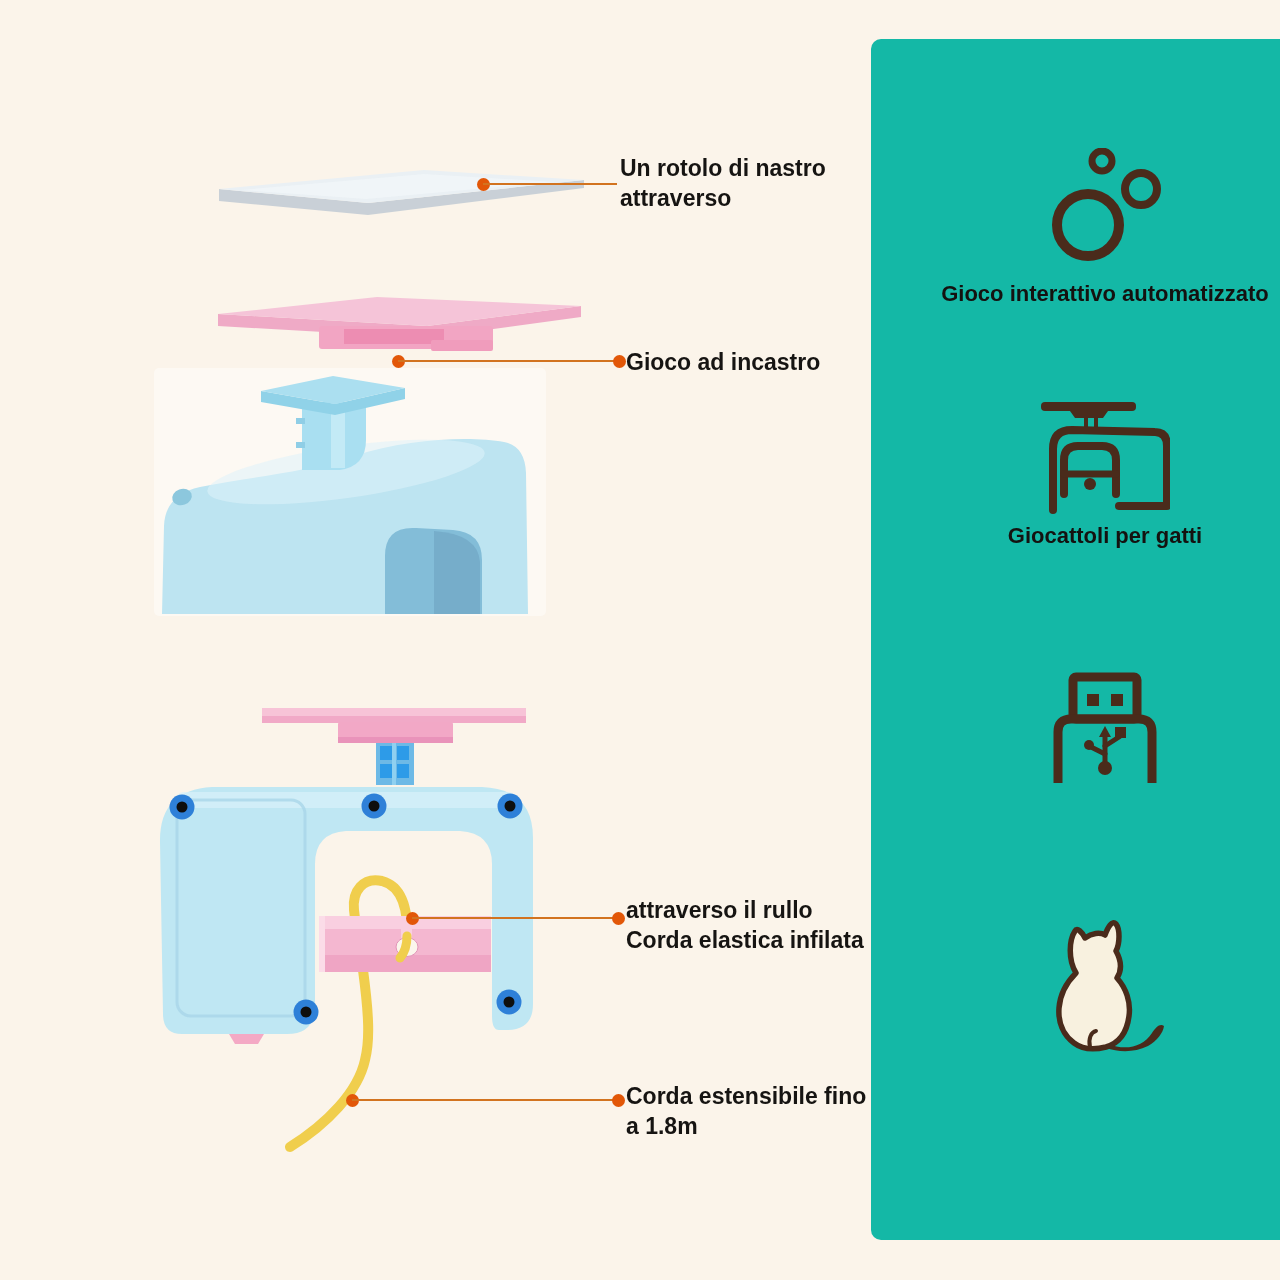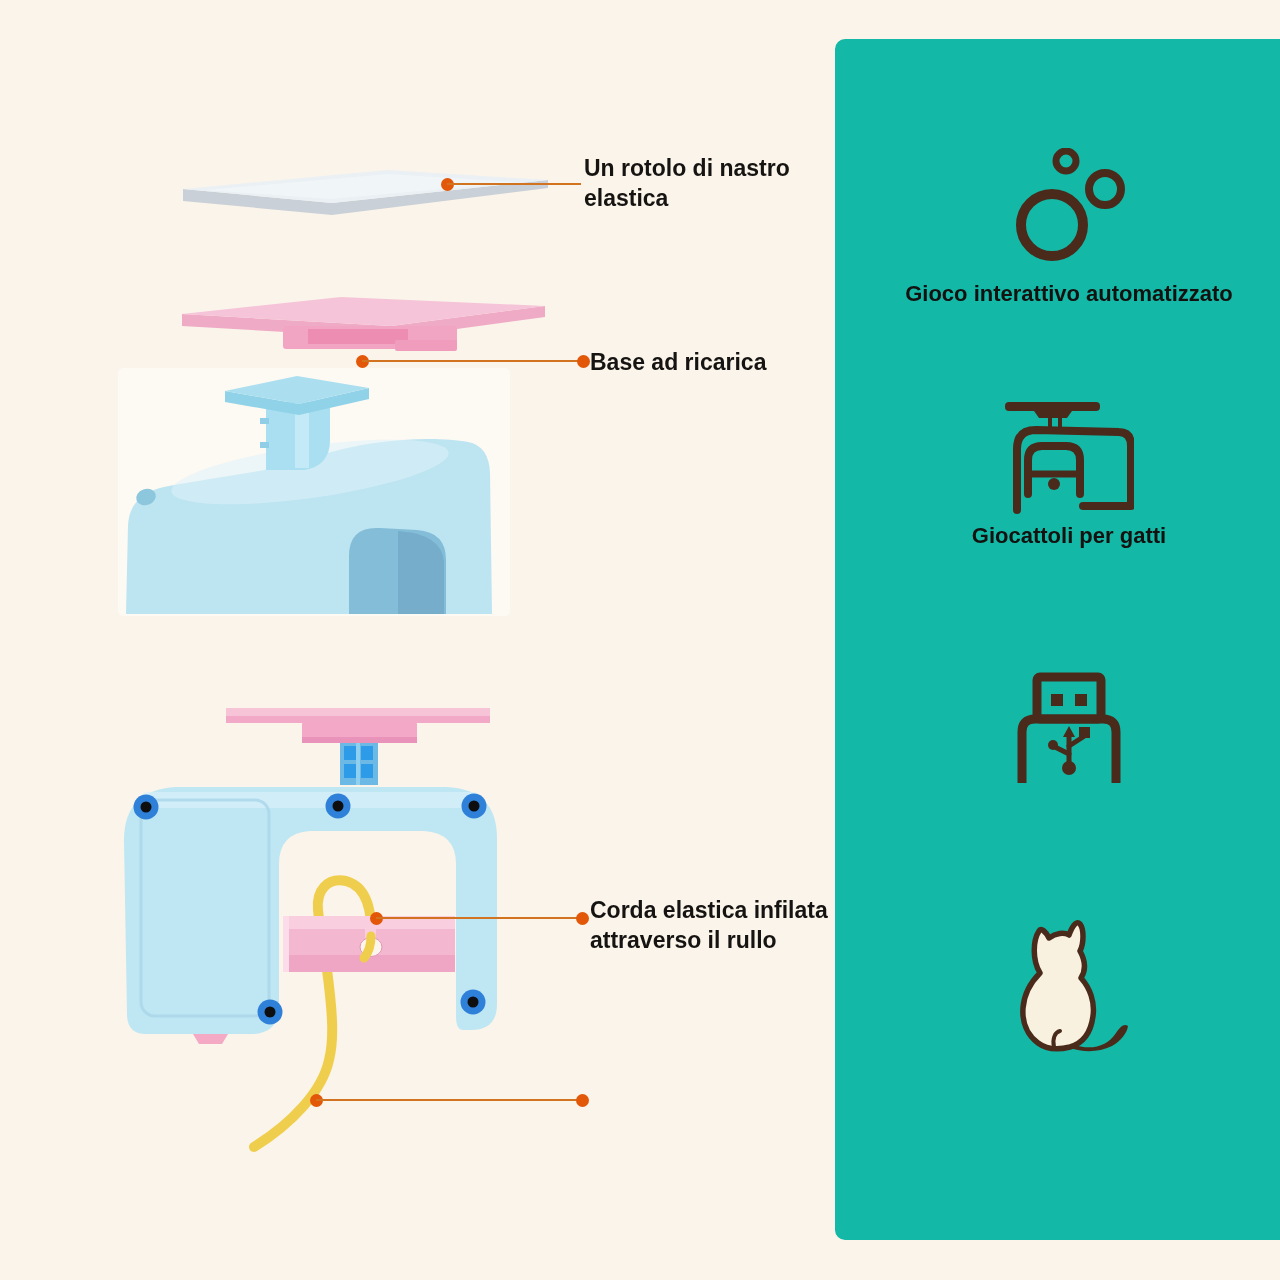--- a/index.html
+++ b/index.html
@@ -1,21 +1,21 @@
 <!DOCTYPE html>
 <html><head>
 <meta charset="utf-8">
 <style>
   html,body{margin:0;padding:0;}
   body{
     width:1280px;height:1280px;position:relative;overflow:hidden;
     background:#FBF4EA;
     font-family:"Liberation Sans",sans-serif;
   }
-  .stage{position:absolute;inset:0;}
+  .stage{position:absolute;inset:0;margin-left:36px;}
   .diagram{position:absolute;left:0;top:0;}
   .ann{position:absolute;color:#161412;font-size:23px;font-weight:700;line-height:30px;}
   .ann span{display:block;white-space:nowrap;}
   .leader{position:absolute;height:2px;background:#D2731F;}
   .dot{position:absolute;width:13px;height:13px;border-radius:50%;background:#E25708;}
   .panel{
     position:absolute;left:835px;top:39px;width:468px;height:1201px;
     background:#14b8a6;border-radius:10px;
   }
   .f-icon{position:absolute;left:50%;transform:translateX(-50%);}
@@ -120,41 +120,45 @@
         <ellipse cx="371" cy="947" rx="11" ry="9.5" fill="#FBF5EC" stroke="#E194B8" stroke-width="1"></ellipse>
         <path d="M 371,936 C 371,946 369,952 364,958" fill="none" stroke="#F0CE4D" stroke-width="9" stroke-linecap="round"></path>
       </g>
     </g>
   </svg>
 
   <div class="dot" style="left:441px;top:178px"></div>
   <div class="leader" style="left:447px;top:183px;width:134px"></div>
   <div class="ann" style="left:584px;top:153px">
     <span>Un rotolo di nastro</span>
-    <span>elastica</span>
+    <span>attraverso</span>
   </div>
 
   <div class="dot" style="left:356px;top:355px"></div>
   <div class="leader" style="left:362px;top:360px;width:221px"></div>
   <div class="dot" style="left:577px;top:355px"></div>
   <div class="ann" style="left:590px;top:347px">
-    <span>Base ad ricarica</span>
+    <span>Gioco ad incastro</span>
   </div>
 
   <div class="dot" style="left:370px;top:912px"></div>
   <div class="leader" style="left:376px;top:917px;width:206px"></div>
   <div class="dot" style="left:576px;top:912px"></div>
   <div class="ann" style="left:590px;top:895px">
+    <span>attraverso il rullo</span>
     <span>Corda elastica infilata</span>
-    <span>attraverso il rullo</span>
   </div>
 
   <div class="dot" style="left:310px;top:1094px"></div>
   <div class="leader" style="left:316px;top:1099px;width:266px"></div>
   <div class="dot" style="left:576px;top:1094px"></div>
+  <div class="ann" style="left:590px;top:1081px">
+    <span>Corda estensibile fino</span>
+    <span>a 1.8m</span>
+  </div>
 
   <div class="panel">
 
     <svg class="f-icon" style="top:109px" width="120" height="120" viewBox="0 0 120 120">
       <g fill="none" stroke="#4A2B1B">
         <circle cx="43" cy="77" r="31" stroke-width="10"></circle>
         <circle cx="57" cy="13" r="10" stroke-width="7"></circle>
         <circle cx="96" cy="41" r="16" stroke-width="8"></circle>
       </g>
     </svg>

